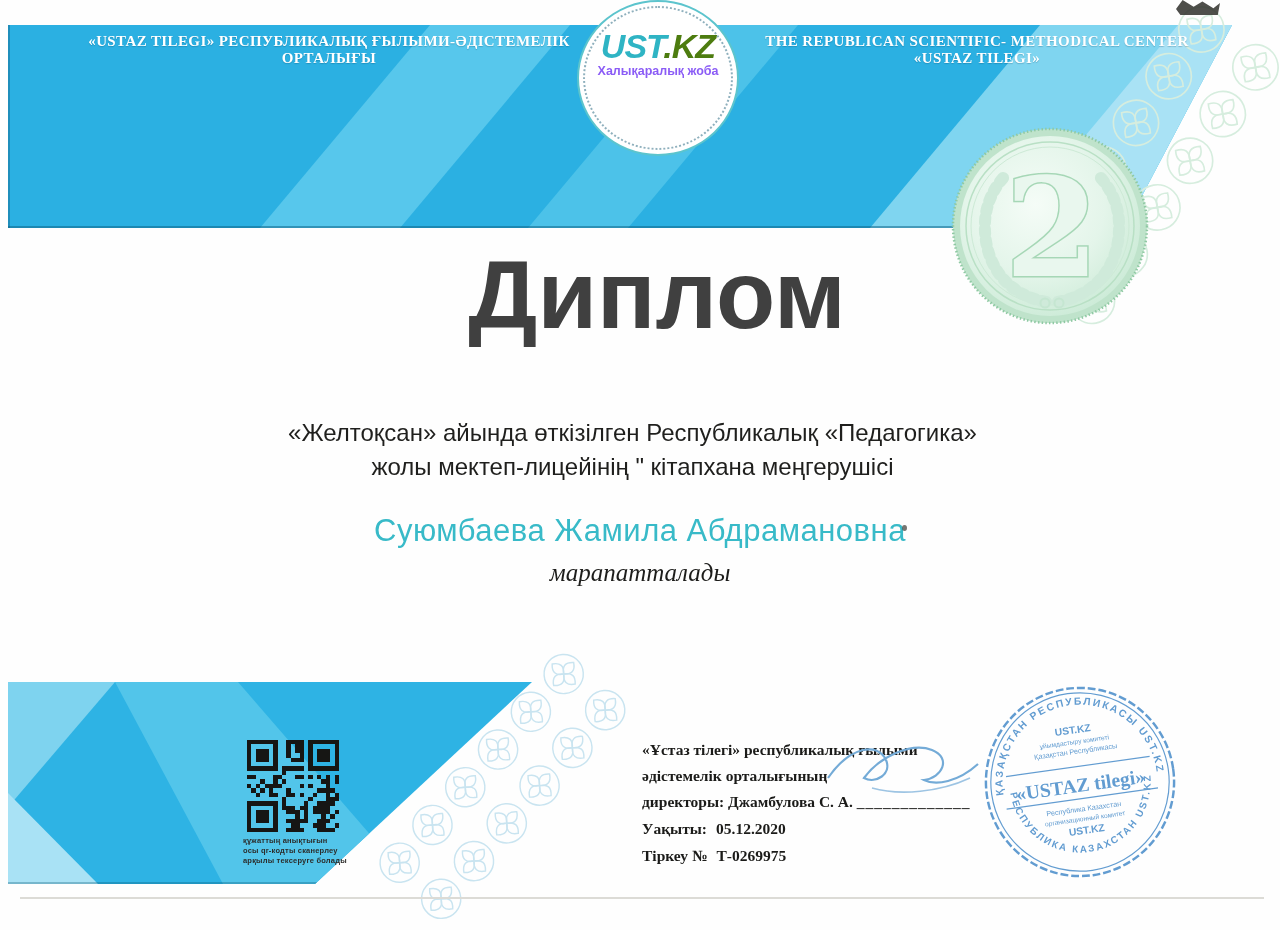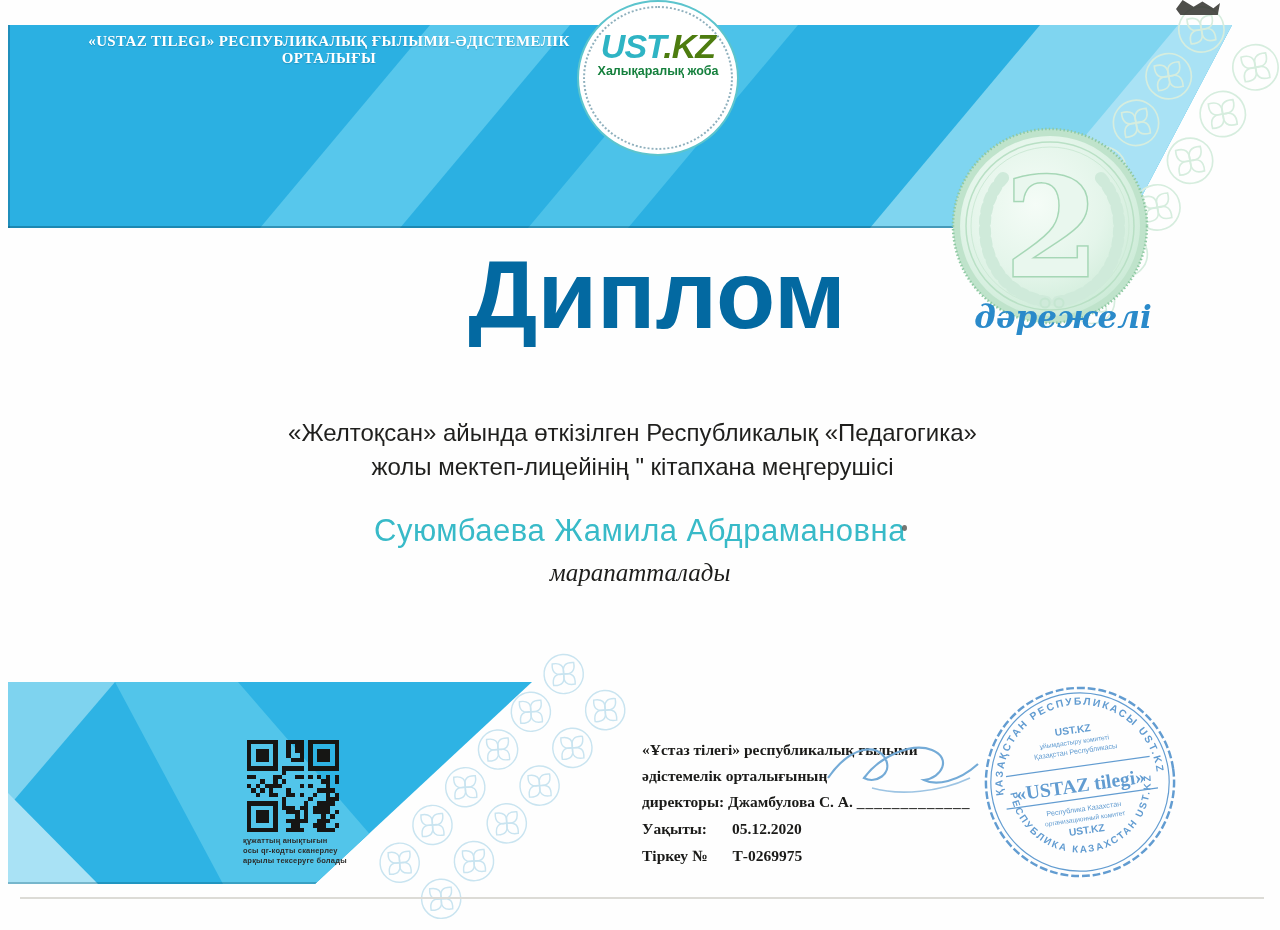--- a/index.html
+++ b/index.html
@@ -39,51 +39,51 @@
   .orn-top svg{width:52px;height:52px;}
   .orn-bottom svg{width:45px;height:45px;}
 
   
   .logo{position:absolute;left:577px;top:0px;width:162px;height:156px;background:#fff;
         border:2px solid #5cc4cd;border-radius:50%;z-index:4;text-align:center;box-sizing:border-box;}
   .logo::before{content:"";position:absolute;inset:4px;border:2px dotted #8fb0bd;border-radius:50%;}
   .logo-brand{margin-top:26px;font-size:34px;font-weight:bold;font-style:italic;letter-spacing:-1px;line-height:36px;}
   .logo-brand .b1{color:#2fb4c4;}
   .logo-brand .b2{color:#4d7c0f;}
-  .logo-sub{font-size:12.5px;font-weight:bold;color:#15803d;line-height:15px;}
+  .logo-sub{font-size:12.5px;font-weight:bold;color:#8b5cf6;line-height:15px;}
 
   
   .medal{position:absolute;left:950px;top:126px;width:200px;height:200px;z-index:2;}
   .degree{position:absolute;left:963px;top:299px;width:200px;text-align:center;z-index:2;
           font-family:"DejaVu Serif",serif;font-style:italic;font-weight:bold;
           font-size:31px;color:#2a8aca;}
 
   
   .title{position:absolute;left:357px;top:246px;width:600px;text-align:center;
-         font-size:97px;font-weight:bold;color:#0369a1;line-height:1;z-index:2;}
+         font-size:97px;font-weight:bold;color:#404040;line-height:1;z-index:2;}
   .body-text{position:absolute;left:180px;top:416px;width:905px;text-align:center;
              font-size:24px;line-height:34px;color:#1f1f1d;z-index:2;}
   .recipient{position:absolute;left:290px;top:513px;width:700px;text-align:center;
              font-size:31px;color:#38bac8;letter-spacing:.5px;z-index:2;}
   .award-word{position:absolute;left:290px;top:559px;width:700px;text-align:center;
               font-family:"Liberation Serif",serif;font-size:25px;color:#1d1d1b;z-index:2;font-style:italic;}
 
   
   .qr{position:absolute;left:247px;top:740px;width:92px;height:92px;z-index:2;}
   .qr-caption{position:absolute;left:243px;top:836px;width:125px;z-index:2;
               font-size:7.5px;font-weight:bold;line-height:1.35;color:#2c2c2a;letter-spacing:.2px;}
 
   
   .footer{position:absolute;left:642px;top:737px;width:335px;z-index:2;
           font-family:"Liberation Serif",serif;font-weight:bold;font-size:15.5px;color:#1b1b19;}
   .f-line{line-height:25.5px;}
   .f-dir{line-height:26px;margin-top:1px;}
   .f-underscores{letter-spacing:1px;color:#2a2a28;}
   .f-meta{line-height:26px;margin-top:1px;}
-  .f-meta .lbl{margin-right:25px;text-align:center;}
+  .f-meta .lbl{margin-right:9px;text-align:center;}
   .signature{position:absolute;left:820px;top:738px;width:170px;height:64px;z-index:4;}
 
   
   .stamp{position:absolute;left:982px;top:684px;width:196px;height:196px;z-index:3;opacity:.88;}
 
   
   .smudge{position:absolute;left:1176px;top:0;width:44px;height:15px;background:#30302c;opacity:.85;
           clip-path:polygon(0 60%,15% 0,40% 45%,60% 10%,85% 55%,100% 20%,95% 100%,10% 100%);z-index:5;}
   .speck{position:absolute;left:902px;top:525px;width:5px;height:6px;background:#55524e;border-radius:50%;opacity:.8;z-index:2;}
   .scanline{position:absolute;left:20px;right:16px;top:897px;height:2px;background:#dcdbd6;z-index:1;}
@@ -105,20 +105,21 @@
 
 <div class="page">
 
   <div class="band hband">
     <div class="stripe hs-a"></div>
     <div class="stripe hs-b"></div>
     <div class="stripe hs-c"></div>
     <div class="stripe hs-d"></div>
   </div>
   <div class="hdr-title hdr-left">«USTAZ TILEGI» РЕСПУБЛИКАЛЫҚ ҒЫЛЫМИ-ӘДІСТЕМЕЛІК ОРТАЛЫҒЫ</div>
+  <div class="hdr-title hdr-right">THE REPUBLICAN SCIENTIFIC- METHODICAL CENTER «USTAZ TILEGI»</div>
 
   <div class="orn-strip orn-top">
     <svg viewBox="0 0 62 62">
         <use href="#orn-motif"></use>
       </svg>
       <svg viewBox="0 0 62 62">
         <use href="#orn-motif"></use>
       </svg>
       <svg viewBox="0 0 62 62">
         <use href="#orn-motif"></use>
@@ -207,21 +208,20 @@
     <circle cx="100" cy="100" r="97" fill="none" stroke="#8fc9a3" stroke-width="2.5" stroke-dasharray="1.5 2.2"></circle>
     <circle cx="100" cy="100" r="90" fill="url(#mg)"></circle>
     <circle cx="100" cy="100" r="84" fill="none" stroke="#b9e0c5" stroke-width="1.5"></circle>
     <circle cx="100" cy="100" r="79" fill="none" stroke="#cdead6" stroke-width="1"></circle>
     <path d="M96 176 C 58 169 33 139 35 96 C 36 77 44 61 56 49" fill="none" stroke="#cfeada" stroke-width="12" stroke-dasharray="5 6" stroke-linecap="round"></path>
     <path d="M108 176 C 146 169 171 139 169 96 C 168 77 160 61 148 49" fill="none" stroke="#cfeada" stroke-width="12" stroke-dasharray="5 6" stroke-linecap="round"></path>
     <circle cx="95" cy="177" r="4.5" fill="none" stroke="#c5e6d1" stroke-width="2"></circle>
     <circle cx="109" cy="177" r="4.5" fill="none" stroke="#c5e6d1" stroke-width="2"></circle>
     <text x="102" y="150" text-anchor="middle" font-family="DejaVu Serif, serif" font-weight="bold" font-size="136" fill="#e9f7ee" stroke="#a6d7b6" stroke-width="3" paint-order="stroke">2</text>
   </svg>
-  <div class="degree">дәрежелі</div>
 
   <div class="title">Диплом</div>
   <div class="body-text">
     <div>«Желтоқсан» айында өткізілген Республикалық «Педагогика»</div>
     <div>жолы мектеп-лицейінің " кітапхана меңгерушісі</div>
   </div>
   <div class="recipient">Суюмбаева Жамила Абдрамановна</div>
   <div class="award-word">марапатталады</div>
 
   <div class="band bband">

